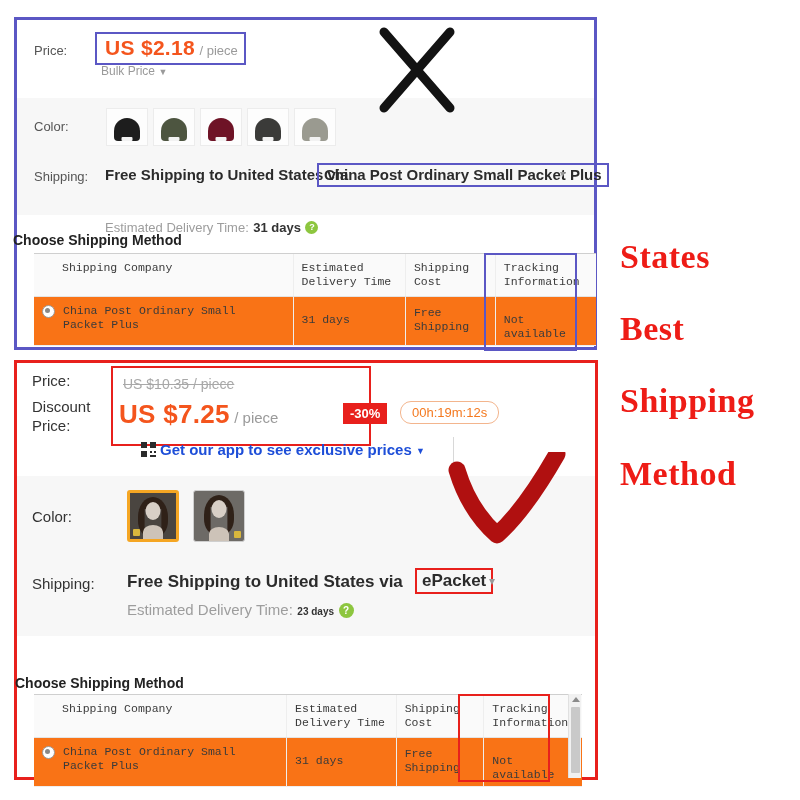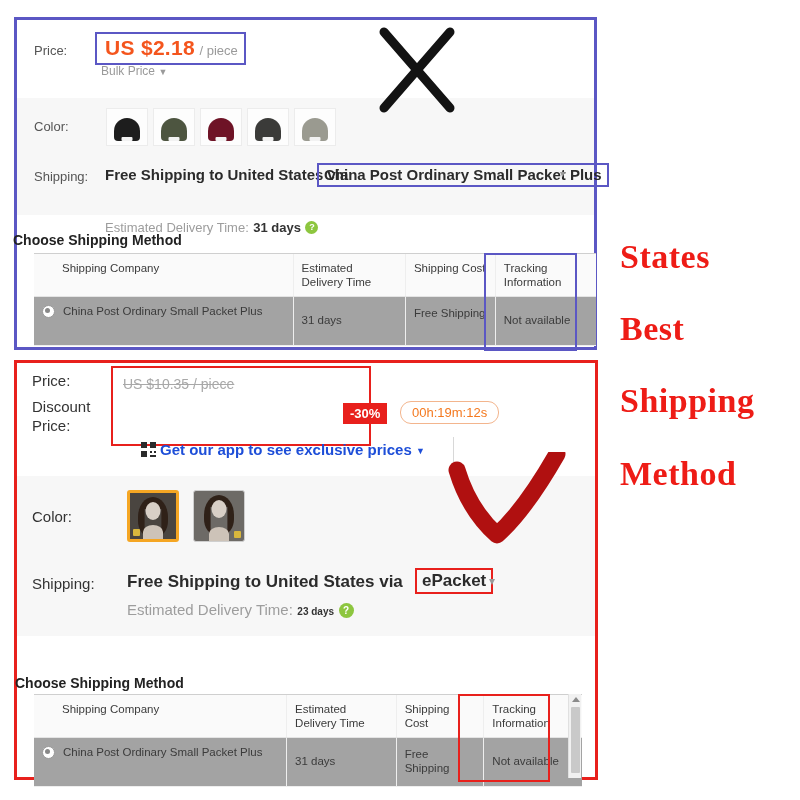--- a/index.html
+++ b/index.html
@@ -61,21 +61,21 @@
   .edt{color:#9d9d9d;font-size:13px;}
   .edt b{color:#333;font-weight:bold;}
   .qmark{display:inline-block;width:13px;height:13px;border-radius:50%;background:#8dc63f;color:#fff;
          font-size:9px;line-height:13px;text-align:center;font-weight:bold;vertical-align:middle;}
   .dd-arrow{display:inline-block;color:#9a9a9a;font-size:10px;}
 
   
   .csm{position:absolute;font-size:14px;color:#222;font-weight:bold;}
 
   
-  .tbl{position:absolute;box-sizing:border-box;border-top:1px solid #cfcfcf;background:#a3a3a3;}
+  .tbl{position:absolute;box-sizing:border-box;border-top:1px solid #cfcfcf;background:#f97316;font-family:Liberation Mono, monospace;}
   .thead{display:flex;background:#fafafa;border-bottom:1px solid #e4e4e4;}
   .tbody-row{display:flex;border-bottom:1px solid #eee;}
   .cell{box-sizing:border-box;padding:7px 8px;font-size:11.5px;color:#3b3b3b;line-height:14px;}
   .c1{width:46%;}
   .c2{width:20%;border-left:1px solid #eee;}
   .c3{width:16%;border-left:1px solid #eee;}
   .c4{width:18%;border-left:1px solid #eee;}
   .radio{display:inline-block;width:11px;height:11px;border-radius:50%;border:1px solid #999;background:#fff;
          position:relative;margin-right:8px;vertical-align:top;top:1px;}
   .radio:after{content:"";position:absolute;left:2px;top:2px;width:5px;height:5px;border-radius:50%;background:#888;}
@@ -199,20 +199,24 @@
     <div class="row" style="left:15px;top:8px;">
       <span class="lbl-b">Price:</span>
     </div>
     <div class="row" style="left:15px;top:34px;flex-direction:column;">
       <span class="lbl-b">Discount</span>
       <span class="lbl-b">Price:</span>
     </div>
 
     <div class="price-box" style="left:94px;top:3px;width:260px;height:80px;border-color:#e8201c;padding:0;">
       <div class="old-price" style="position:absolute;left:10px;top:8px;">US $10.35 / piece</div>
+      <div style="position:absolute;left:6px;top:31px;white-space:nowrap;">
+        <span class="disc-big">US $7.25</span>
+        <span class="disc-unit">/ piece</span>
+      </div>
     </div>
 
     <div class="badge" style="left:326px;top:40px;">-30%</div>
     <div class="timer" style="left:383px;top:38px;">00h:19m:12s</div>
 
     <div class="apppromo" style="left:124px;top:78px;">
       <span class="qr">
         <b style="left:0;top:0;width:6px;height:6px;"></b>
         <b style="left:9px;top:0;width:6px;height:6px;"></b>
         <b style="left:0;top:9px;width:6px;height:6px;"></b>

